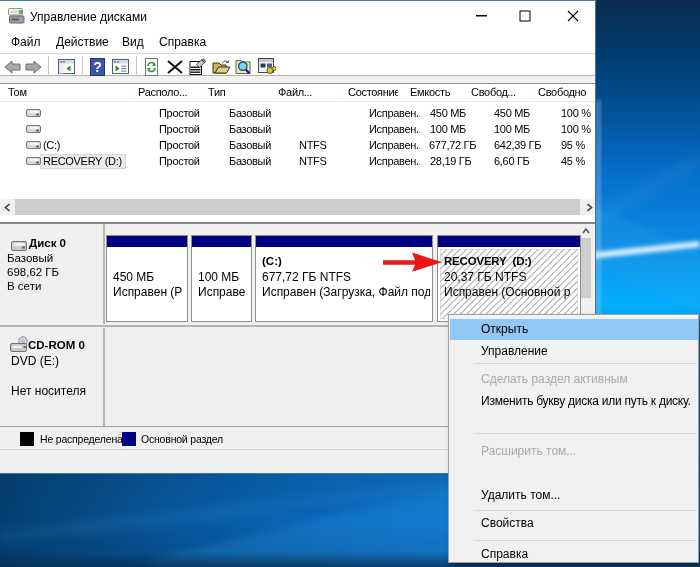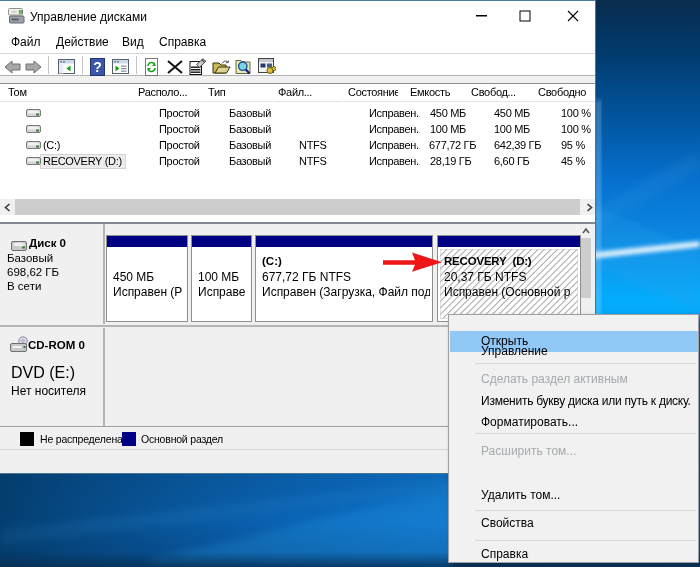--- a/index.html
+++ b/index.html
@@ -320,21 +320,21 @@
 
     <div class="dleft" style="top:104px;height:100px;border-bottom:none">
       <svg style="position:absolute;left:10px;top:8px" width="19" height="16" viewBox="0 0 19 16">
         <circle cx="13" cy="5" r="4.2" fill="#dcdcea" stroke="#8888a0"></circle>
           <circle cx="13" cy="5" r="1.3" fill="#fff" stroke="#9a9ab0"></circle>
         <rect x="0.5" y="7.5" width="16" height="8" rx="1.5" fill="#c9c9c9" stroke="#707070"></rect>
         <rect x="2.5" y="10" width="9" height="2" fill="#f2f2f2"></rect>
         <rect x="13.5" y="10" width="2" height="2" fill="#3a7a3a"></rect>
       </svg>
       <div style="position:absolute;left:28px;top:11px;font-weight:bold">CD-ROM 0</div>
-      <div style="position:absolute;left:11px;top:36px;font-size:16px">DVD (E:)</div>
+      <div style="position:absolute;left:11px;top:26px;font-size:12px">DVD (E:)</div>
       <div style="position:absolute;left:11px;top:56px;font-size:12px">Нет носителя</div>
     </div>
   </div>
 
   <div id="vscroll">
     <svg style="position:absolute;left:0;top:2px" width="10" height="10">
         <path d="M2 7 L5 3 L8 7" fill="none" stroke="#505050" stroke-width="1.4"></path>
       </svg>
     <div style="position:absolute;left:0;top:14px;width:10px;height:60px;background:#cdcdcd"></div>
   </div>
@@ -346,26 +346,25 @@
     <span style="position:absolute;left:141px;top:6px">Основной раздел</span>
   </div>
   <div id="botstrip"></div>
 </div>
 
 <svg style="position:absolute;left:382px;top:248px" width="62" height="28" viewBox="0 0 62 28">
   <polygon points="1,12.2 33,12.2 30,4.5 60,14.3 30,23.8 33,16.7 1,16.7" fill="#ee1516"></polygon>
 </svg>
 
 <div id="menu">
-  <div class="mitem" style="top:16px;height:21px;line-height:21px;background:#92c8f5">Открыть</div>
+  <div class="mitem" style="top:4px;height:21px;line-height:21px;background:#92c8f5">Открыть</div>
   <div class="mitem" style="top:25px">Управление</div>
   <div class="msep" style="top:48px"></div>
   <div class="mitem dis" style="top:53px">Сделать раздел активным</div>
   <div class="mitem" style="top:75px;letter-spacing:-0.25px">Изменить букву диска или путь к диску.</div>
-  <div class="mitem" style="top:96px">Форматировать...</div>
   <div class="msep" style="top:118px"></div>
   <div class="mitem dis" style="top:125px">Расширить том...</div>
   <div class="mitem" style="top:169px">Удалить том...</div>
   <div class="msep" style="top:195px"></div>
   <div class="mitem" style="top:197px">Свойства</div>
   <div class="msep" style="top:225px"></div>
   <div class="mitem" style="top:228px">Справка</div>
 </div>
 
 </body></html>

